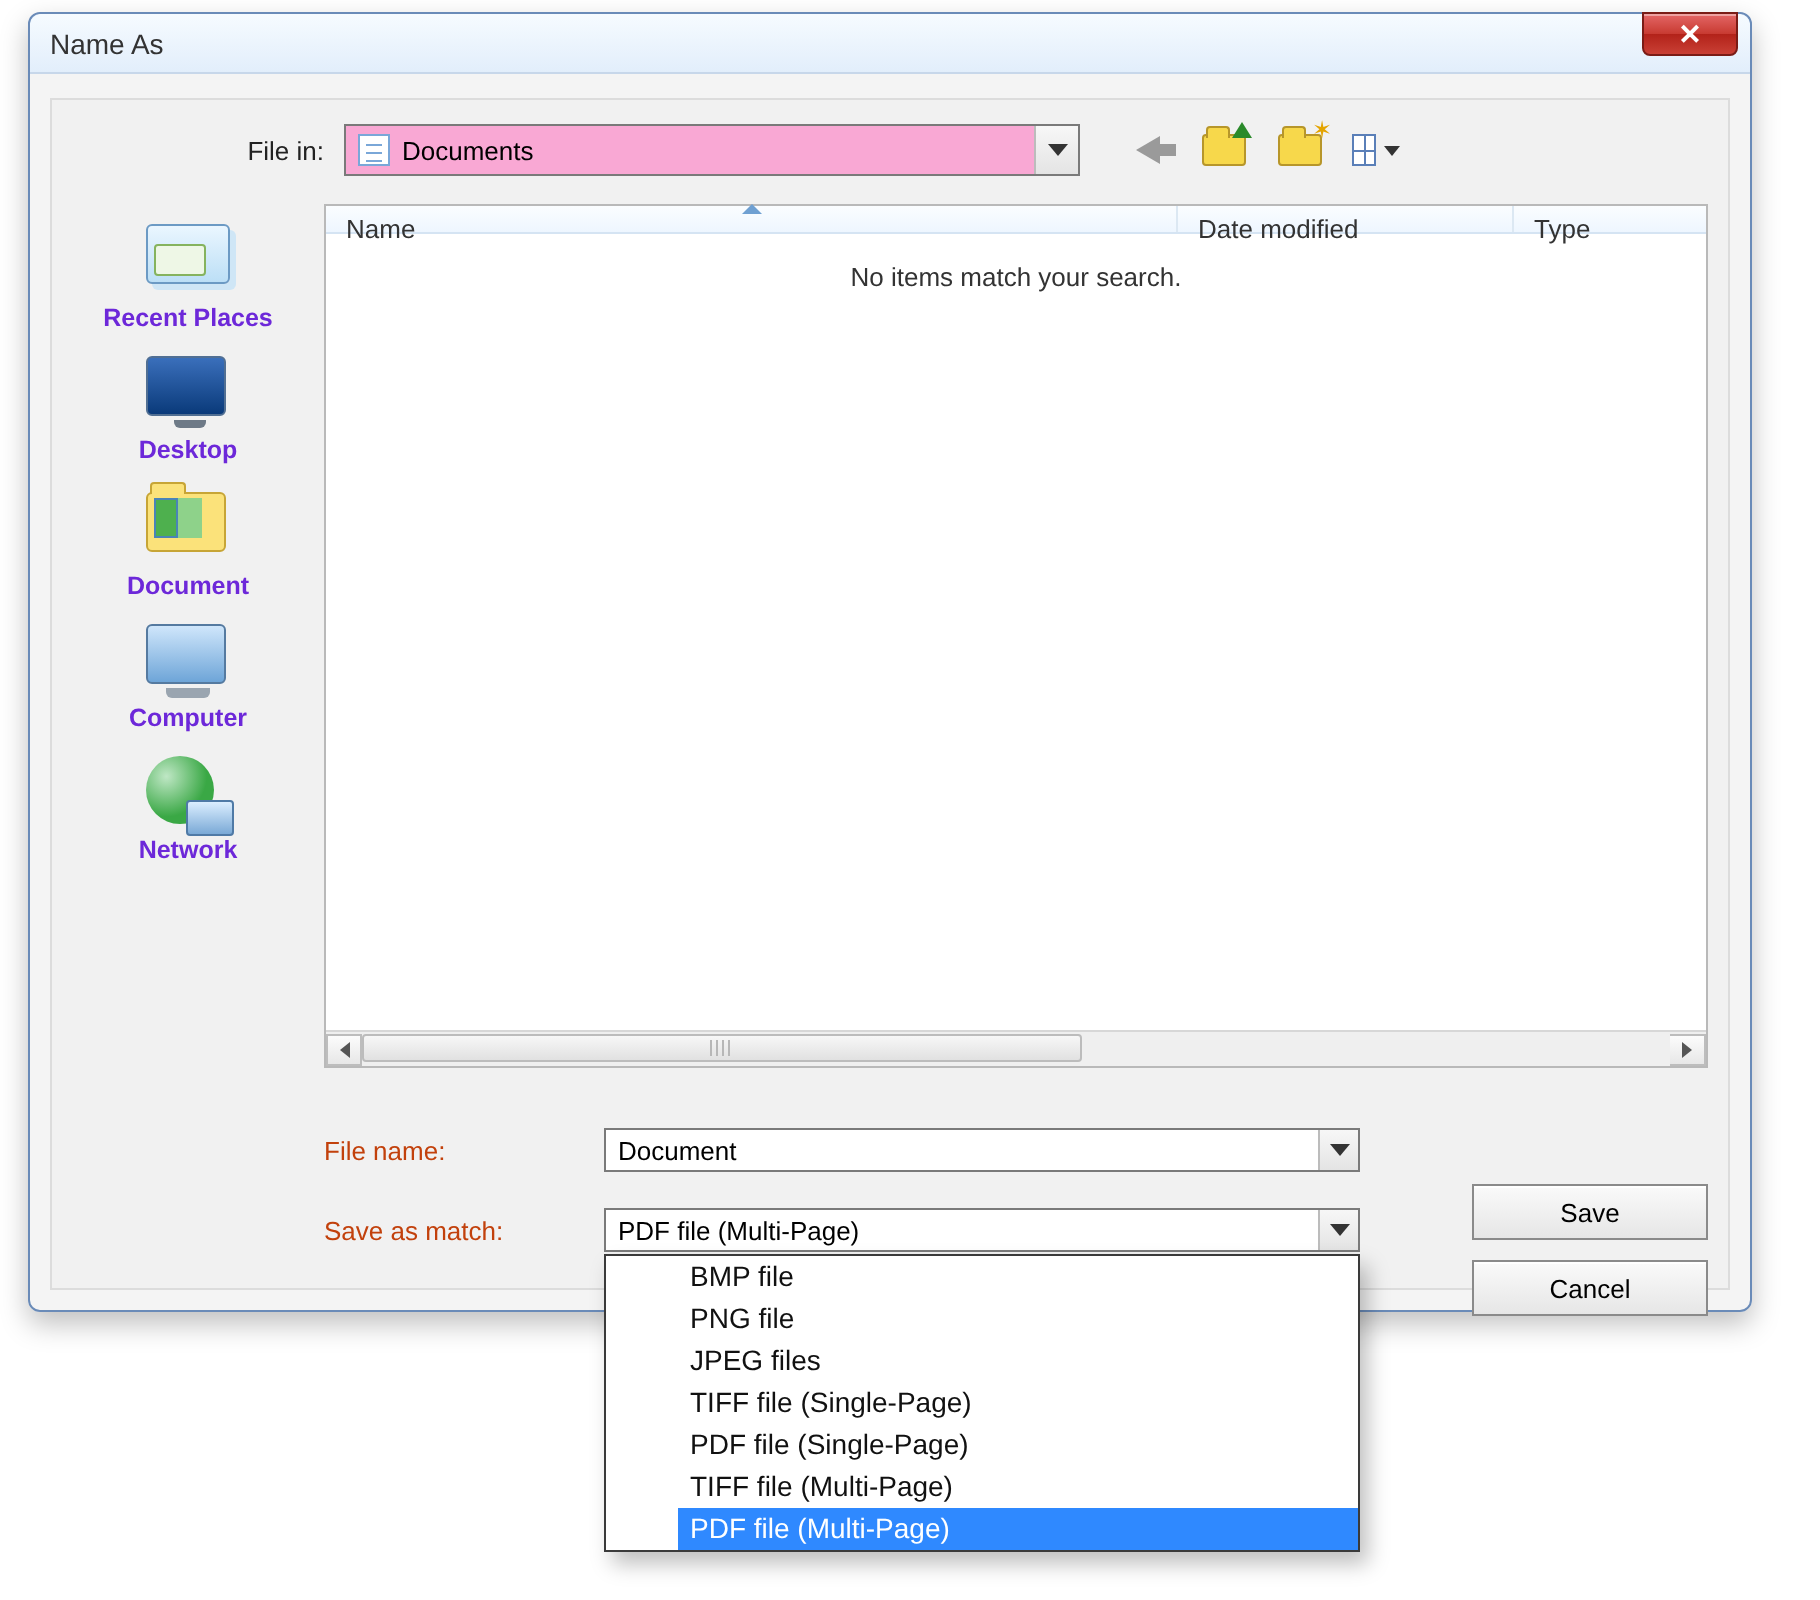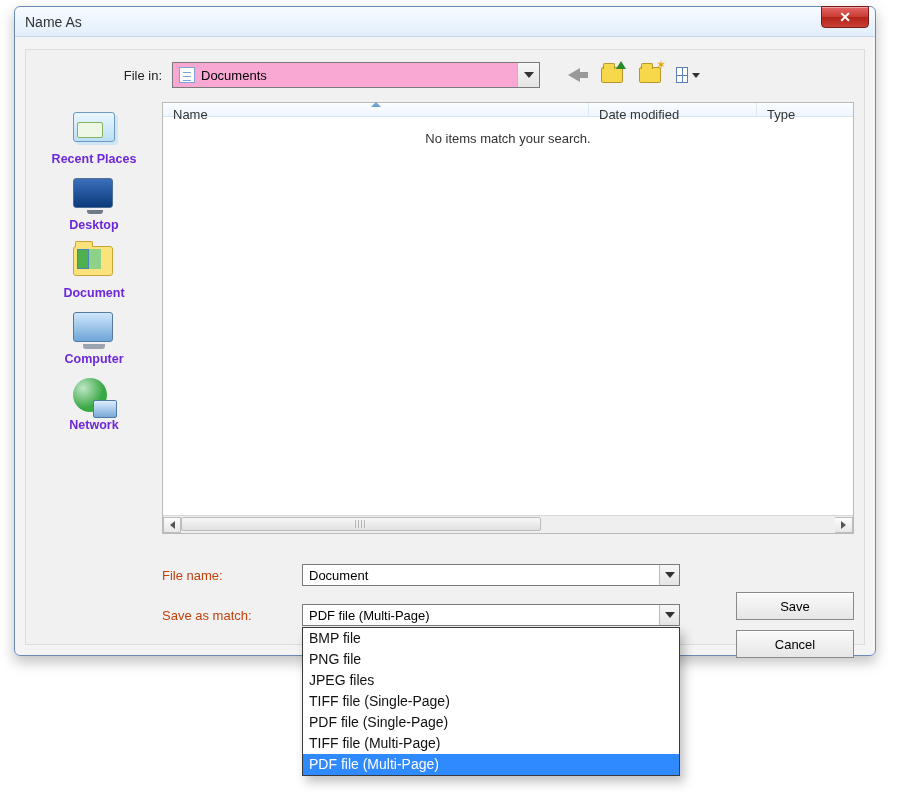--- a/index.html
+++ b/index.html
@@ -185,21 +185,21 @@
     left:313px + 0px; 
     left:313px;
     top:626px;
     width:378px;
     border:1px solid #3a3a3a;
     background:#fff;
     font-size:14px;
     z-index:50;
     box-shadow: 4px 6px 10px rgba(0,0,0,.25);
   }
-  .dd-item{ padding:1px 6px; color:#111; cursor:pointer; line-height:19px;}
+  .dd-item{ padding:1px 6px; color:#111; cursor:pointer; line-height:19px;margin-left:36px;}
   .dd-item.sel{ background:#2f89ff; color:#fff; }
 </style>
 </head>
 <body>
 
 <div class="window">
   <div class="titlebar">
     <span>Name As</span>
     <div class="close-btn">
       <span>✕</span>

